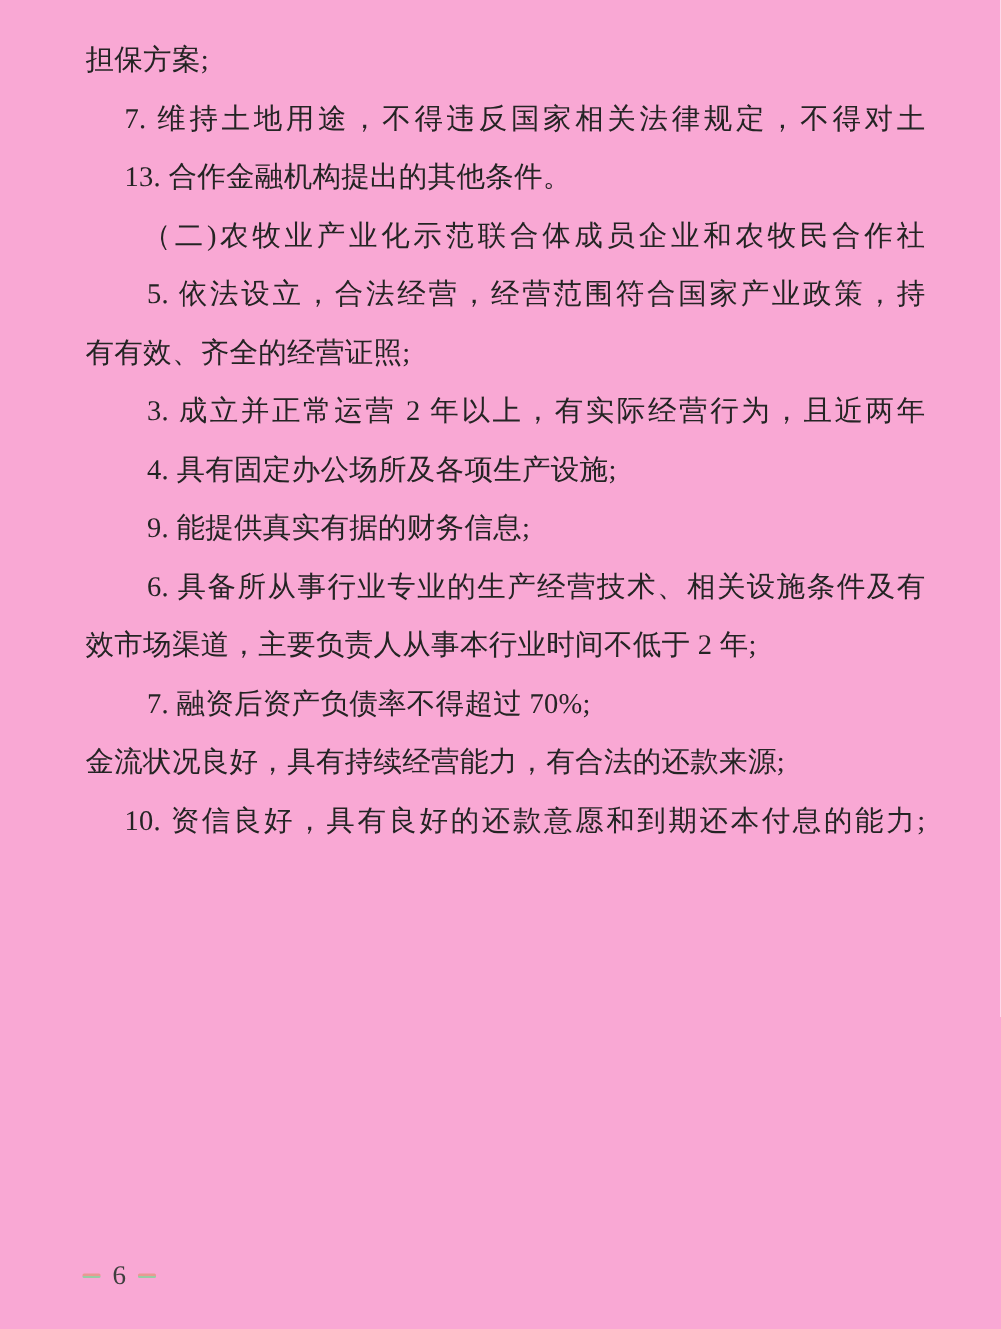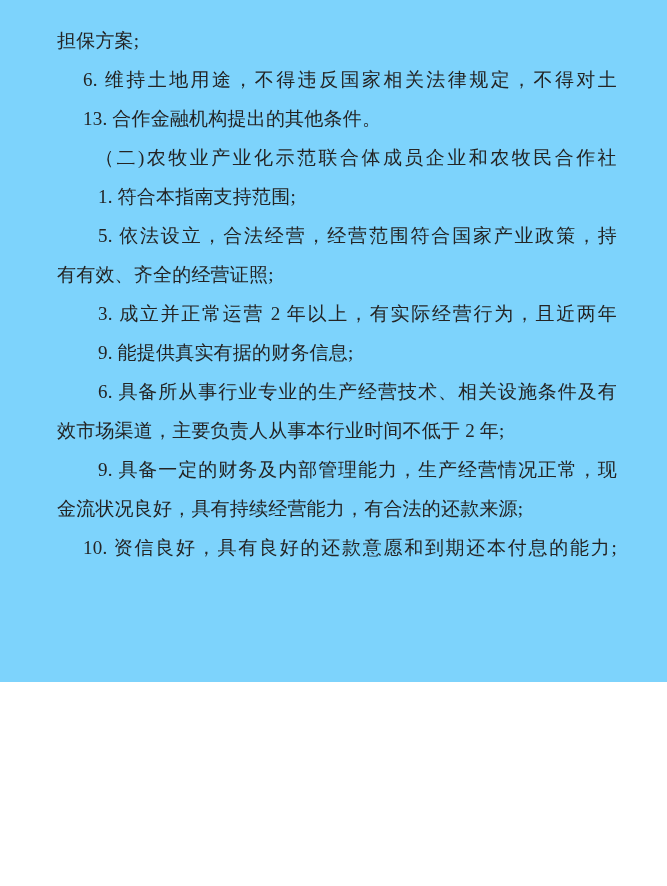--- a/index.html
+++ b/index.html
@@ -8,22 +8,22 @@
     background: #ffffff;
   }
   body {
     width: 667px;
     height: 886px;
     font-family: "Liberation Serif", "DejaVu Serif", serif;
   }
   .page {
     position: relative;
     width: 667px;
-    height: 682px;
-    background: #7dd3fc;
+    height: 886px;
+    background: #f9a8d4;
     overflow: hidden;
   }
   .text-col {
     position: absolute;
     left: 57px;
     top: 21px;
     width: 560px;
   }
   .line {
     font-size: 19px;
@@ -71,31 +71,31 @@
     line-height: 28px;
   }
 </style>
 </head>
 <body>
 
 <div class="page">
 
   <div class="text-col" id="text-col">
       <div class="line cont">担保方案;</div>
-      <div class="line num2 fill">6. 维持土地用途，不得违反国家相关法律规定，不得对土</div>
+      <div class="line num2 fill">7. 维持土地用途，不得违反国家相关法律规定，不得对土</div>
       <div class="line num2">13. 合作金融机构提出的其他条件。</div>
       <div class="line heading fill">（二)农牧业产业化示范联合体成员企业和农牧民合作社</div>
-      <div class="line num1">1. 符合本指南支持范围;</div>
       <div class="line num1 fill">5. 依法设立，合法经营，经营范围符合国家产业政策，持</div>
       <div class="line cont">有有效、齐全的经营证照;</div>
       <div class="line num1 fill">3. 成立并正常运营 2 年以上，有实际经营行为，且近两年</div>
+      <div class="line num1">4. 具有固定办公场所及各项生产设施;</div>
       <div class="line num1">9. 能提供真实有据的财务信息;</div>
       <div class="line num1 fill">6. 具备所从事行业专业的生产经营技术、相关设施条件及有</div>
       <div class="line cont">效市场渠道，主要负责人从事本行业时间不低于 2 年;</div>
-      <div class="line num1 fill">9. 具备一定的财务及内部管理能力，生产经营情况正常，现</div>
+      <div class="line num1">7. 融资后资产负债率不得超过 70%;</div>
       <div class="line cont">金流状况良好，具有持续经营能力，有合法的还款来源;</div>
       <div class="line num2 fill">10. 资信良好，具有良好的还款意愿和到期还本付息的能力;</div>
     </div>
 
   <div class="footer">
     <span class="dash"></span>
     <span class="num">6</span>
     <span class="dash"></span>
   </div>
 

